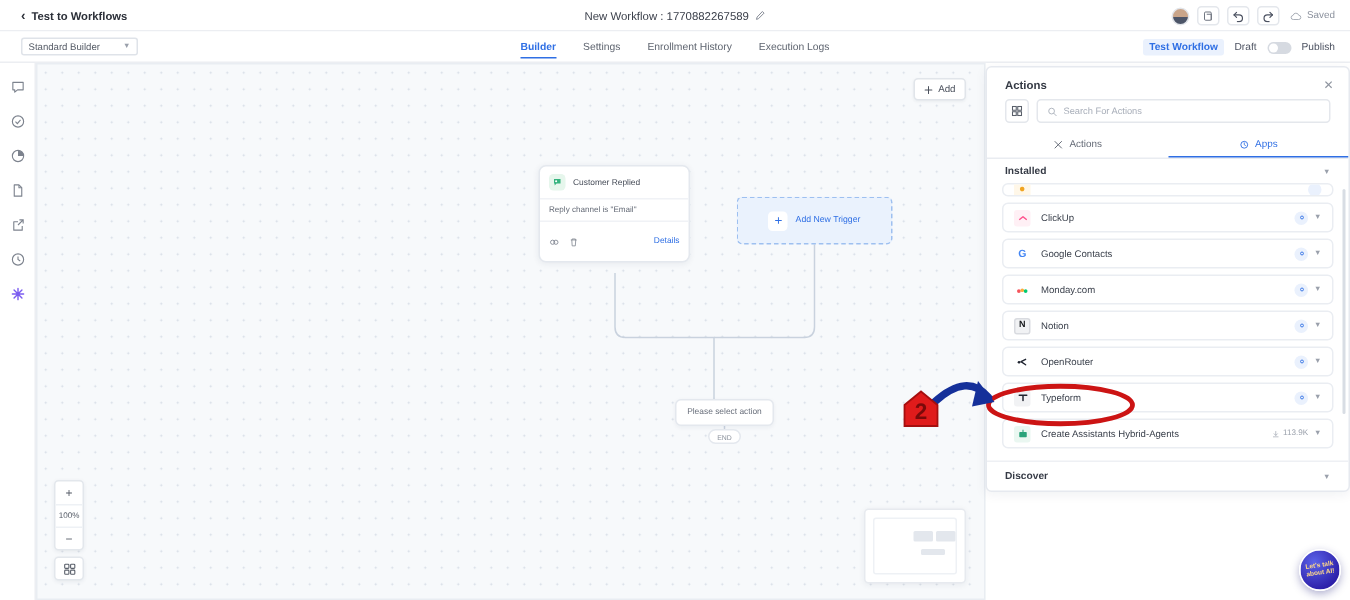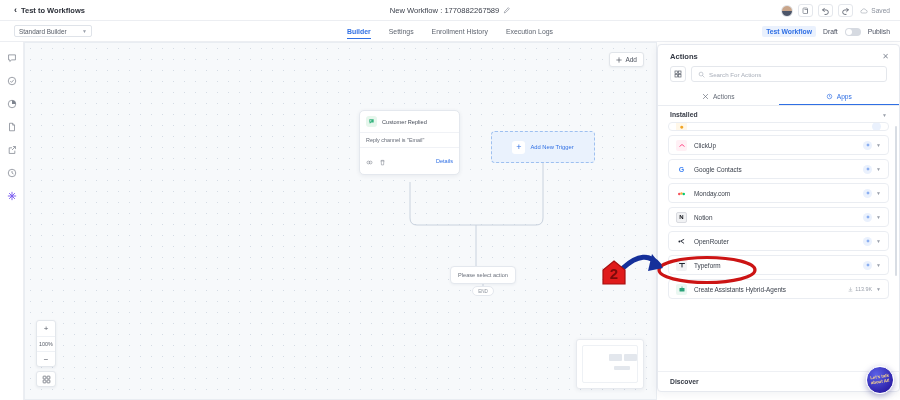--- a/index.html
+++ b/index.html
@@ -192,21 +192,21 @@
     box-shadow: 0 1px 4px rgba(25,40,70,.07);
   }
   .mm-inner {
     position: absolute; left: 5px; top: 5px; right: 5px; bottom: 5px;
     border: 1px solid #eef1f5; border-radius: 2px;
   }
   .mm-b { position: absolute; background: #e3e7ed; border-radius: 1px; }
 
   
   .panel {
-    position: absolute; right: 0; top: 44px; width: 243px; height: 348px;
+    position: absolute; right: 0; top: 44px; width: 243px; height: 284px;
     background: #fff; border: 1px solid #e6e9ef; border-radius: 4px;
     box-shadow: 0 2px 8px rgba(25,40,70,.06);
     display: flex; flex-direction: column; overflow: hidden;
   }
   .panel-head {
     display: flex; align-items: center; padding: 7px 10px 5px 12px;
   }
   .panel-title { font-size: 7.6px; font-weight: 600; color: #353a45; }
   .panel-close { margin-left: auto; font-size: 8px; color: #8d939e; cursor: pointer; line-height: 1; }
   .search-row { display: flex; align-items: center; gap: 5px; padding: 0 12px 6px; }

